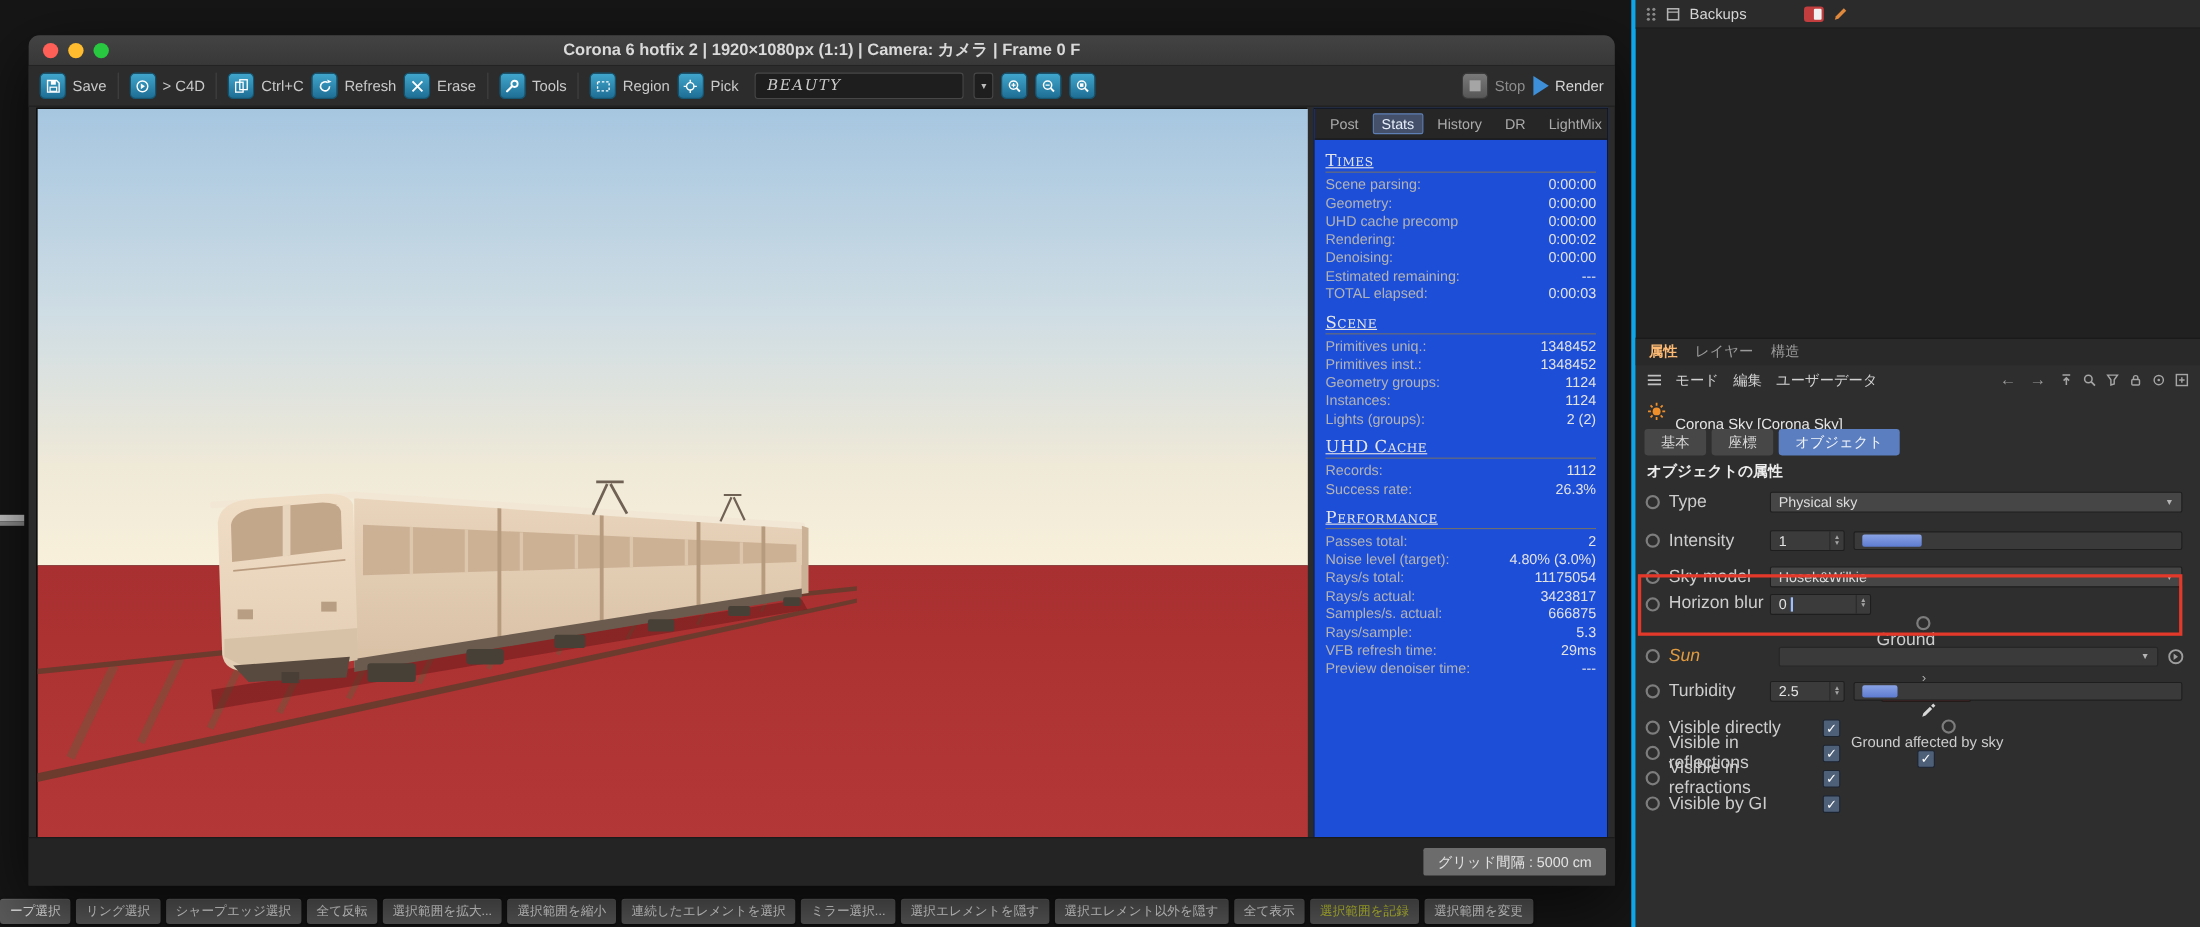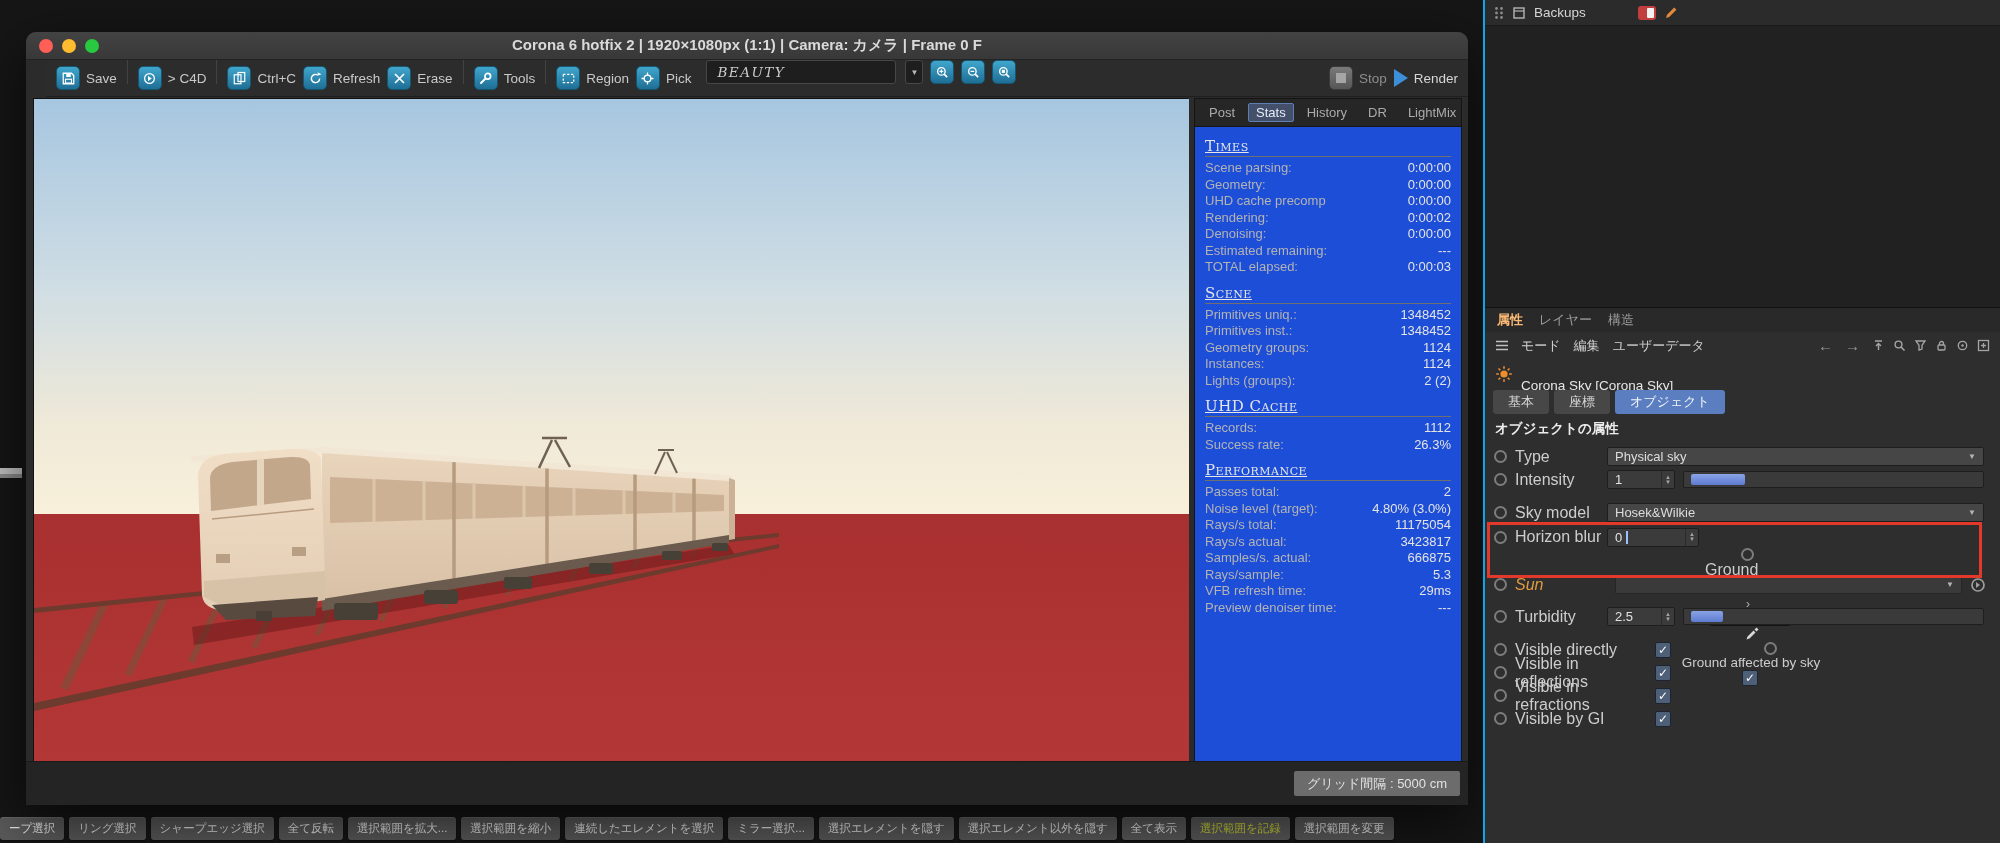--- a/index.html
+++ b/index.html
@@ -7,21 +7,21 @@
 body{background:#161616;font-family:"Liberation Sans","DejaVu Sans",sans-serif;position:relative;overflow:hidden;}
 
 
 .vfb-window{position:absolute;left:26px;top:32px;width:1442px;height:773px;background:#2b2b2b;border-radius:10px 10px 0 0;box-shadow:0 18px 60px rgba(0,0,0,.65);z-index:3;}
 .titlebar{height:28px;background:linear-gradient(#434343,#383838);border-radius:10px 10px 0 0;position:relative;display:flex;align-items:center;justify-content:center;border-bottom:1px solid #232323;}
 .lights{position:absolute;left:13px;top:7px;display:flex;gap:9px;}
 .light{width:14px;height:14px;border-radius:50%;}
 .light.red{background:#ff5f57}.light.yellow{background:#febc2e}.light.green{background:#28c840}
 .wtitle{font-size:15px;font-weight:bold;color:#dadada;}
 
-.toolbar{height:37px;background:#2c2c2c;display:flex;padding:0 10px;gap:7px;border-bottom:1px solid #1f1f1f;margin-left:20px;}
+.toolbar{height:37px;background:#2c2c2c;display:flex;align-items:center;padding:0 10px;gap:7px;border-bottom:1px solid #1f1f1f;}
 .tbtn{display:flex;align-items:center;gap:6px;color:#c9c9c9;font-size:13.5px;white-space:nowrap;}
 .ticon{width:24px;height:24px;border-radius:5px;background:linear-gradient(#41a6cc,#1e6e95);border:1px solid #155672;display:grid;place-items:center;flex:none;}
 .tsep{width:1px;height:24px;background:#424242;margin:0 3px;}
 .pass-box{width:190px;height:24px;background:#1e1e1e;border:1px solid #474747;border-radius:3px;display:flex;align-items:center;padding:0 10px;margin-left:8px;}
 .pass-label{font-family:"DejaVu Serif","Liberation Serif",serif;font-style:italic;font-size:13.5px;letter-spacing:1.5px;color:#cccccc;}
 .pass-arrow{width:18px;height:24px;background:#1e1e1e;border:1px solid #474747;border-radius:3px;display:grid;place-items:center;font-size:8px;color:#bbb;margin-left:2px;}
 .tb-spacer{flex:1;}
 .stop-icon{width:24px;height:24px;border-radius:5px;background:linear-gradient(#7a7a7a,#565656);border:1px solid #3a3a3a;display:grid;place-items:center;}
 .stop-icon::after{content:"";width:10px;height:10px;background:#a5a5a5;}
 .stop-label{color:#8d8d8d;}
@@ -42,21 +42,21 @@
 
 .vfb-bottom{position:absolute;left:0;top:729px;width:100%;height:44px;background:#242424;border-top:1px solid #1a1a1a;}
 .grid-label{position:absolute;right:8px;top:9px;height:25px;background:#6c6c6c;border-radius:2px;color:#e2e2e2;font-size:13px;display:flex;align-items:center;padding:0 13px;}
 
 
 .bottom-toolbar{position:absolute;left:0;top:816px;height:24px;display:flex;gap:5px;align-items:center;z-index:1;}
 .bbtn{background:#5b5b5b;border-radius:3px;color:#ececec;font-size:11.5px;padding:4px 9px;white-space:nowrap;box-shadow:inset 0 1px 0 rgba(255,255,255,.09),0 1px 2px rgba(0,0,0,.4);}
 .bbtn.hl{color:#ccd335;}
 
 
-.right-panel{position:absolute;left:1483px;top:0;width:517px;height:843px;background:#212121;border-left:2px solid #0ea5e9;z-index:5;}
+.right-panel{position:absolute;left:1483px;top:0;width:517px;height:843px;background:#212121;border-left:4px solid #0ea5e9;z-index:5;}
 .om-bar{height:26px;background:#2b2b2b;border-bottom:1px solid #191919;display:flex;align-items:center;padding:0 9px;gap:8px;}
 .om-label{color:#d5d5d5;font-size:13.5px;}
 .om-chip{width:18px;height:14px;background:#c23d3d;border-radius:3px;margin-left:44px;position:relative;flex:none;}
 .om-chip::after{content:"";position:absolute;right:2px;top:2px;width:7px;height:10px;background:#f2f2f2;border-radius:1px;}
 
 .am{position:absolute;left:0;top:307px;right:0;bottom:0;background:#2e2e2e;border-top:1px solid #121212;}
 .am-tabs{height:24px;display:flex;align-items:center;gap:16px;padding:0 12px;background:#292929;font-size:13px;}
 .am-tab{color:#9b9b9b;}
 .am-tab.active{color:#fdba74;font-weight:bold;}
 .am-menu{height:27px;display:flex;align-items:center;gap:12px;padding:0 10px;font-size:13px;color:#d2d2d2;text-align:center;}
@@ -91,21 +91,21 @@
 .expand{color:#b0b0b0;font-size:12px;margin-left:2px;}
 .swatch{width:82px;height:15px;border:1px solid #141414;border-radius:2px;margin-left:5px;flex:none;background:#c03434;}
 .dropper{margin-left:10px;flex:none;display:grid;place-items:center;}
 .gdot{margin-left:46px;}
 .cbx{width:16px;height:16px;background:#4e5f78;border:1px solid #1c2430;border-radius:2px;color:#fff;font-size:12px;font-weight:bold;display:grid;place-items:center;margin-left:6px;flex:none;}
 .sunfield{flex:1;height:18px;background:#3a3a3a;border:1px solid #262626;border-radius:2px;display:flex;align-items:center;justify-content:flex-end;padding:0 7px;margin-left:8px;}
 .s-arr{color:#b5b5b5;font-size:8px;}
 .linkcircle{margin:0 14px 0 8px;flex:none;display:grid;place-items:center;}
 .red-box{position:absolute;left:2px;top:214px;width:495px;height:56px;border:3px solid #e2392b;pointer-events:none;}
 .mt3{margin-top:3px;}.mt10{margin-top:10px;}.mt11{margin-top:11px;}
-.h25{height:25px;}.h22{height:22px;}.h23{height:23px;flex-direction:column;}
+.h25{height:25px;margin-top:12px;}.h22{height:22px;}.h23{height:23px;flex-direction:column;}
 .vis{height:23px;}
 
 .bg-sliver{position:absolute;left:0;width:22px;z-index:0;}
 </style>
 </head>
 <body>
 
 <div class="bg-sliver" style="top:468px;height:6px;background:#c6c6c6;"></div>
 <div class="bg-sliver" style="top:474px;height:4px;background:#8f8f8f;"></div>
 

